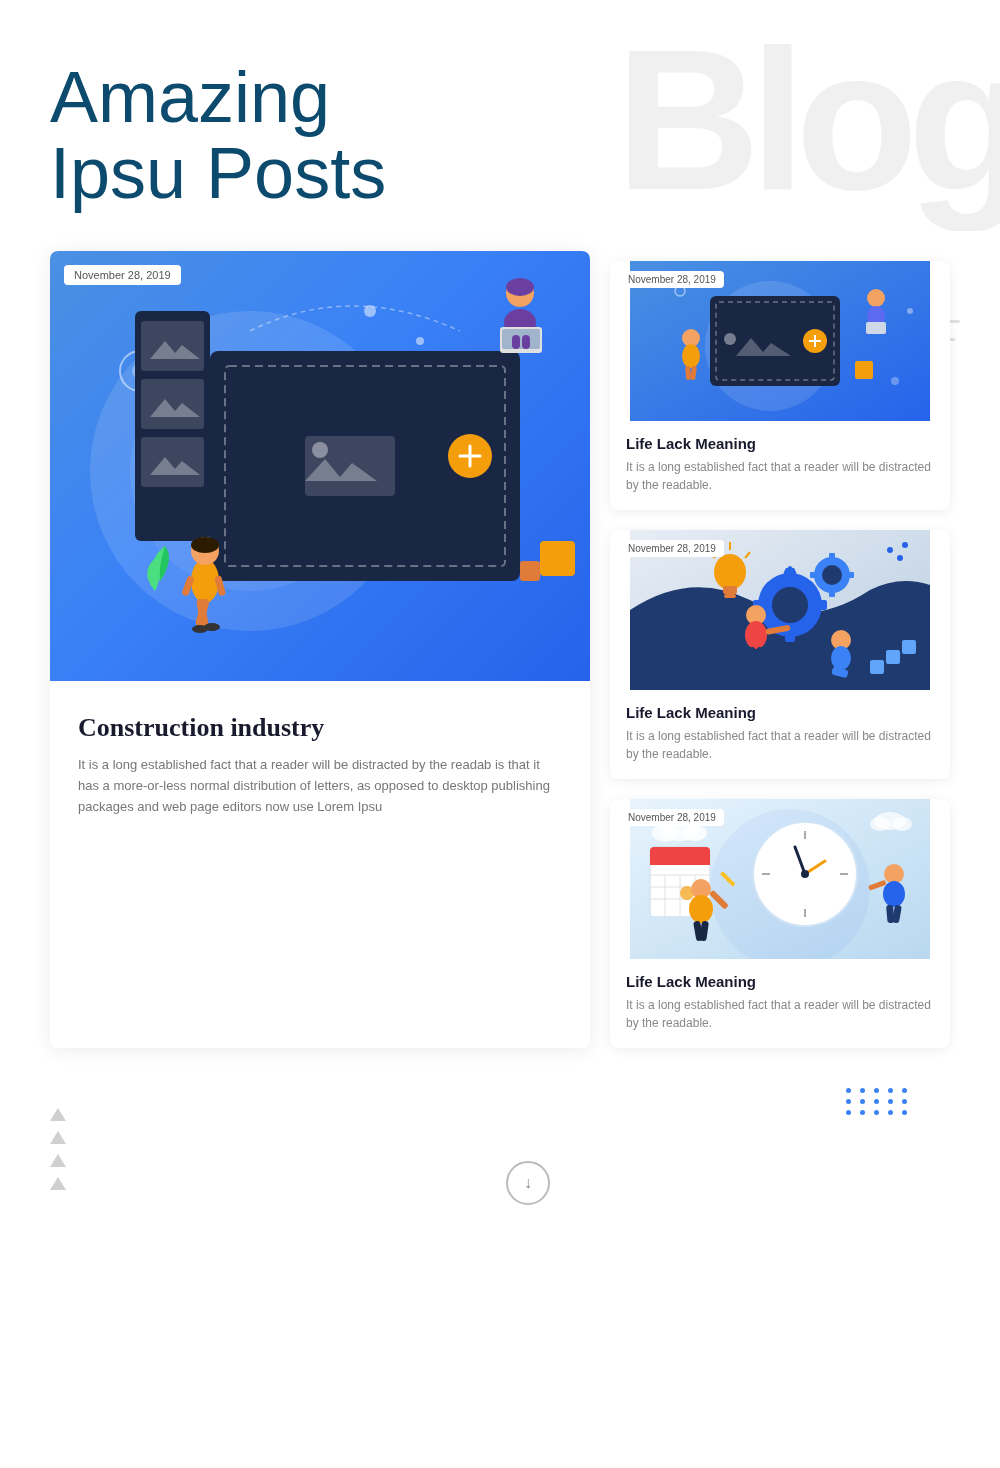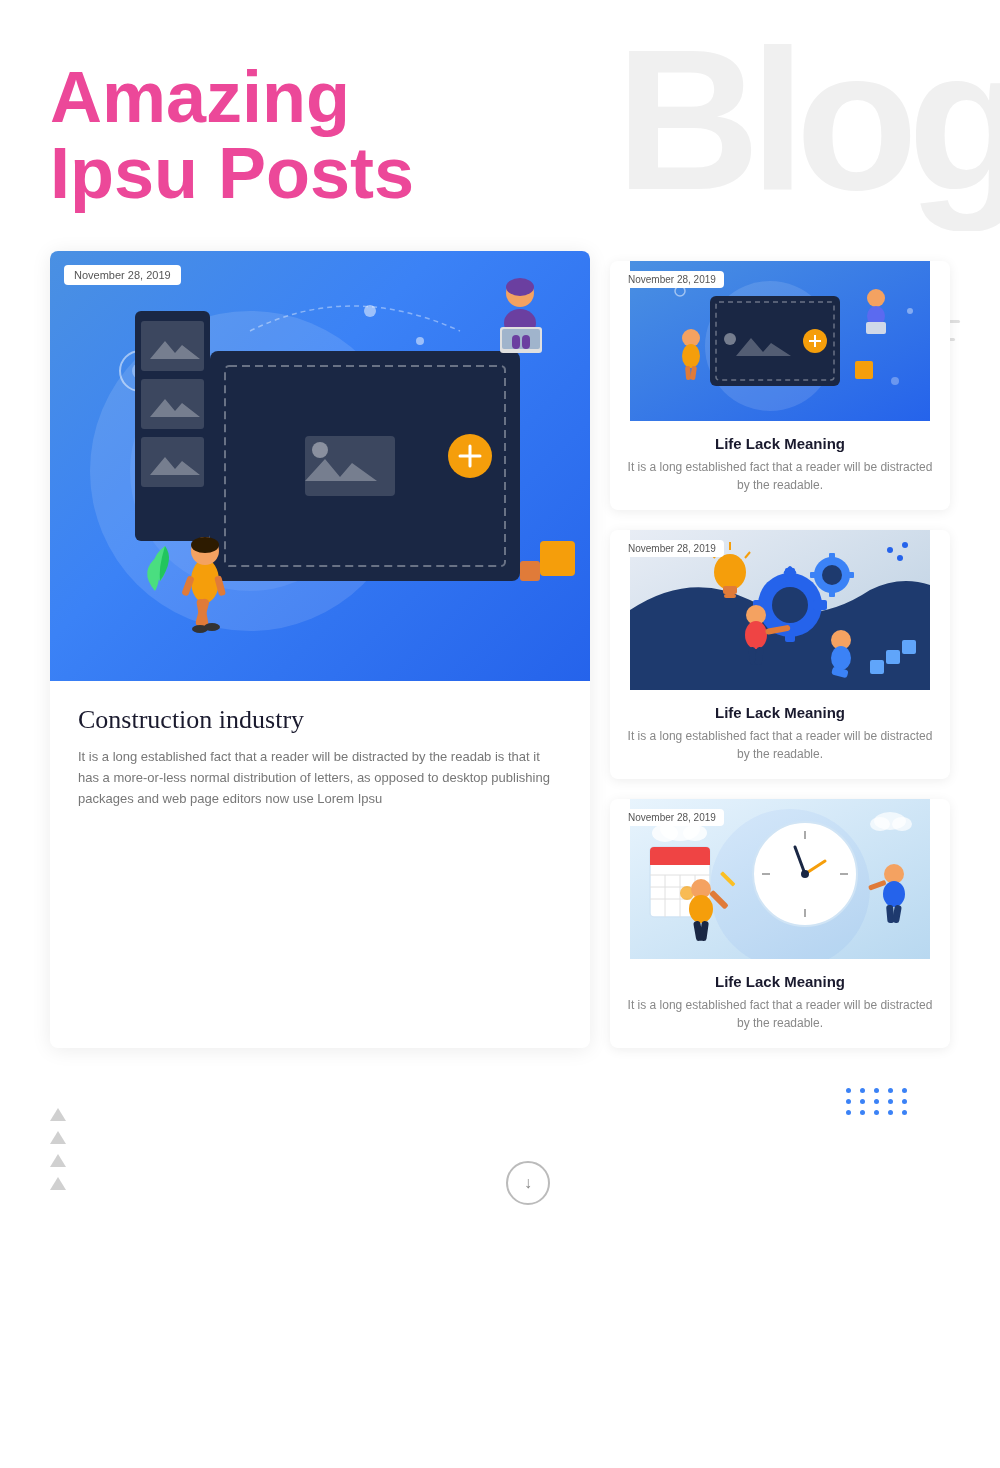--- a/index.html
+++ b/index.html
@@ -13,22 +13,22 @@
     }
 
     .hero-section {
       padding: 60px 50px 20px 50px;
       position: relative;
       overflow: hidden;
     }
 
     .hero-title {
       font-size: 72px;
-      font-weight: 700;
-      color: #ec4899;
+      font-weight: 400;
+      color: #0c4a6e;
       line-height: 1.05;
       position: relative;
       z-index: 2;
     }
 
     .hero-watermark {
       position: absolute;
       right: -20px;
       top: 20px;
       font-size: 200px;
@@ -77,24 +77,25 @@
       color: #555;
       z-index: 5;
     }
 
     .main-post-content {
       padding: 24px 28px 28px;
     }
 
     .main-post-title {
       font-size: 26px;
-      font-weight: 400;
+      font-weight: 700;
       color: #1a1a2e;
       margin-bottom: 12px;
       font-family: Georgia, serif;
+      margin-top: 8px;
     }
 
     .main-post-excerpt {
       font-size: 13px;
       color: #777;
       line-height: 1.6;
     }
 
     
     .sidebar-posts {
@@ -126,21 +127,20 @@
       background: #fff;
       padding: 3px 8px;
       border-radius: 4px;
       font-size: 10px;
       color: #555;
       z-index: 5;
     }
 
     .sidebar-card-content {
       padding: 14px 16px 16px;
-      text-align: center;
     }
 
     .sidebar-card-title {
       font-size: 15px;
       font-weight: 600;
       color: #1a1a2e;
       margin-bottom: 6px;
     }
 
     .sidebar-card-excerpt {

